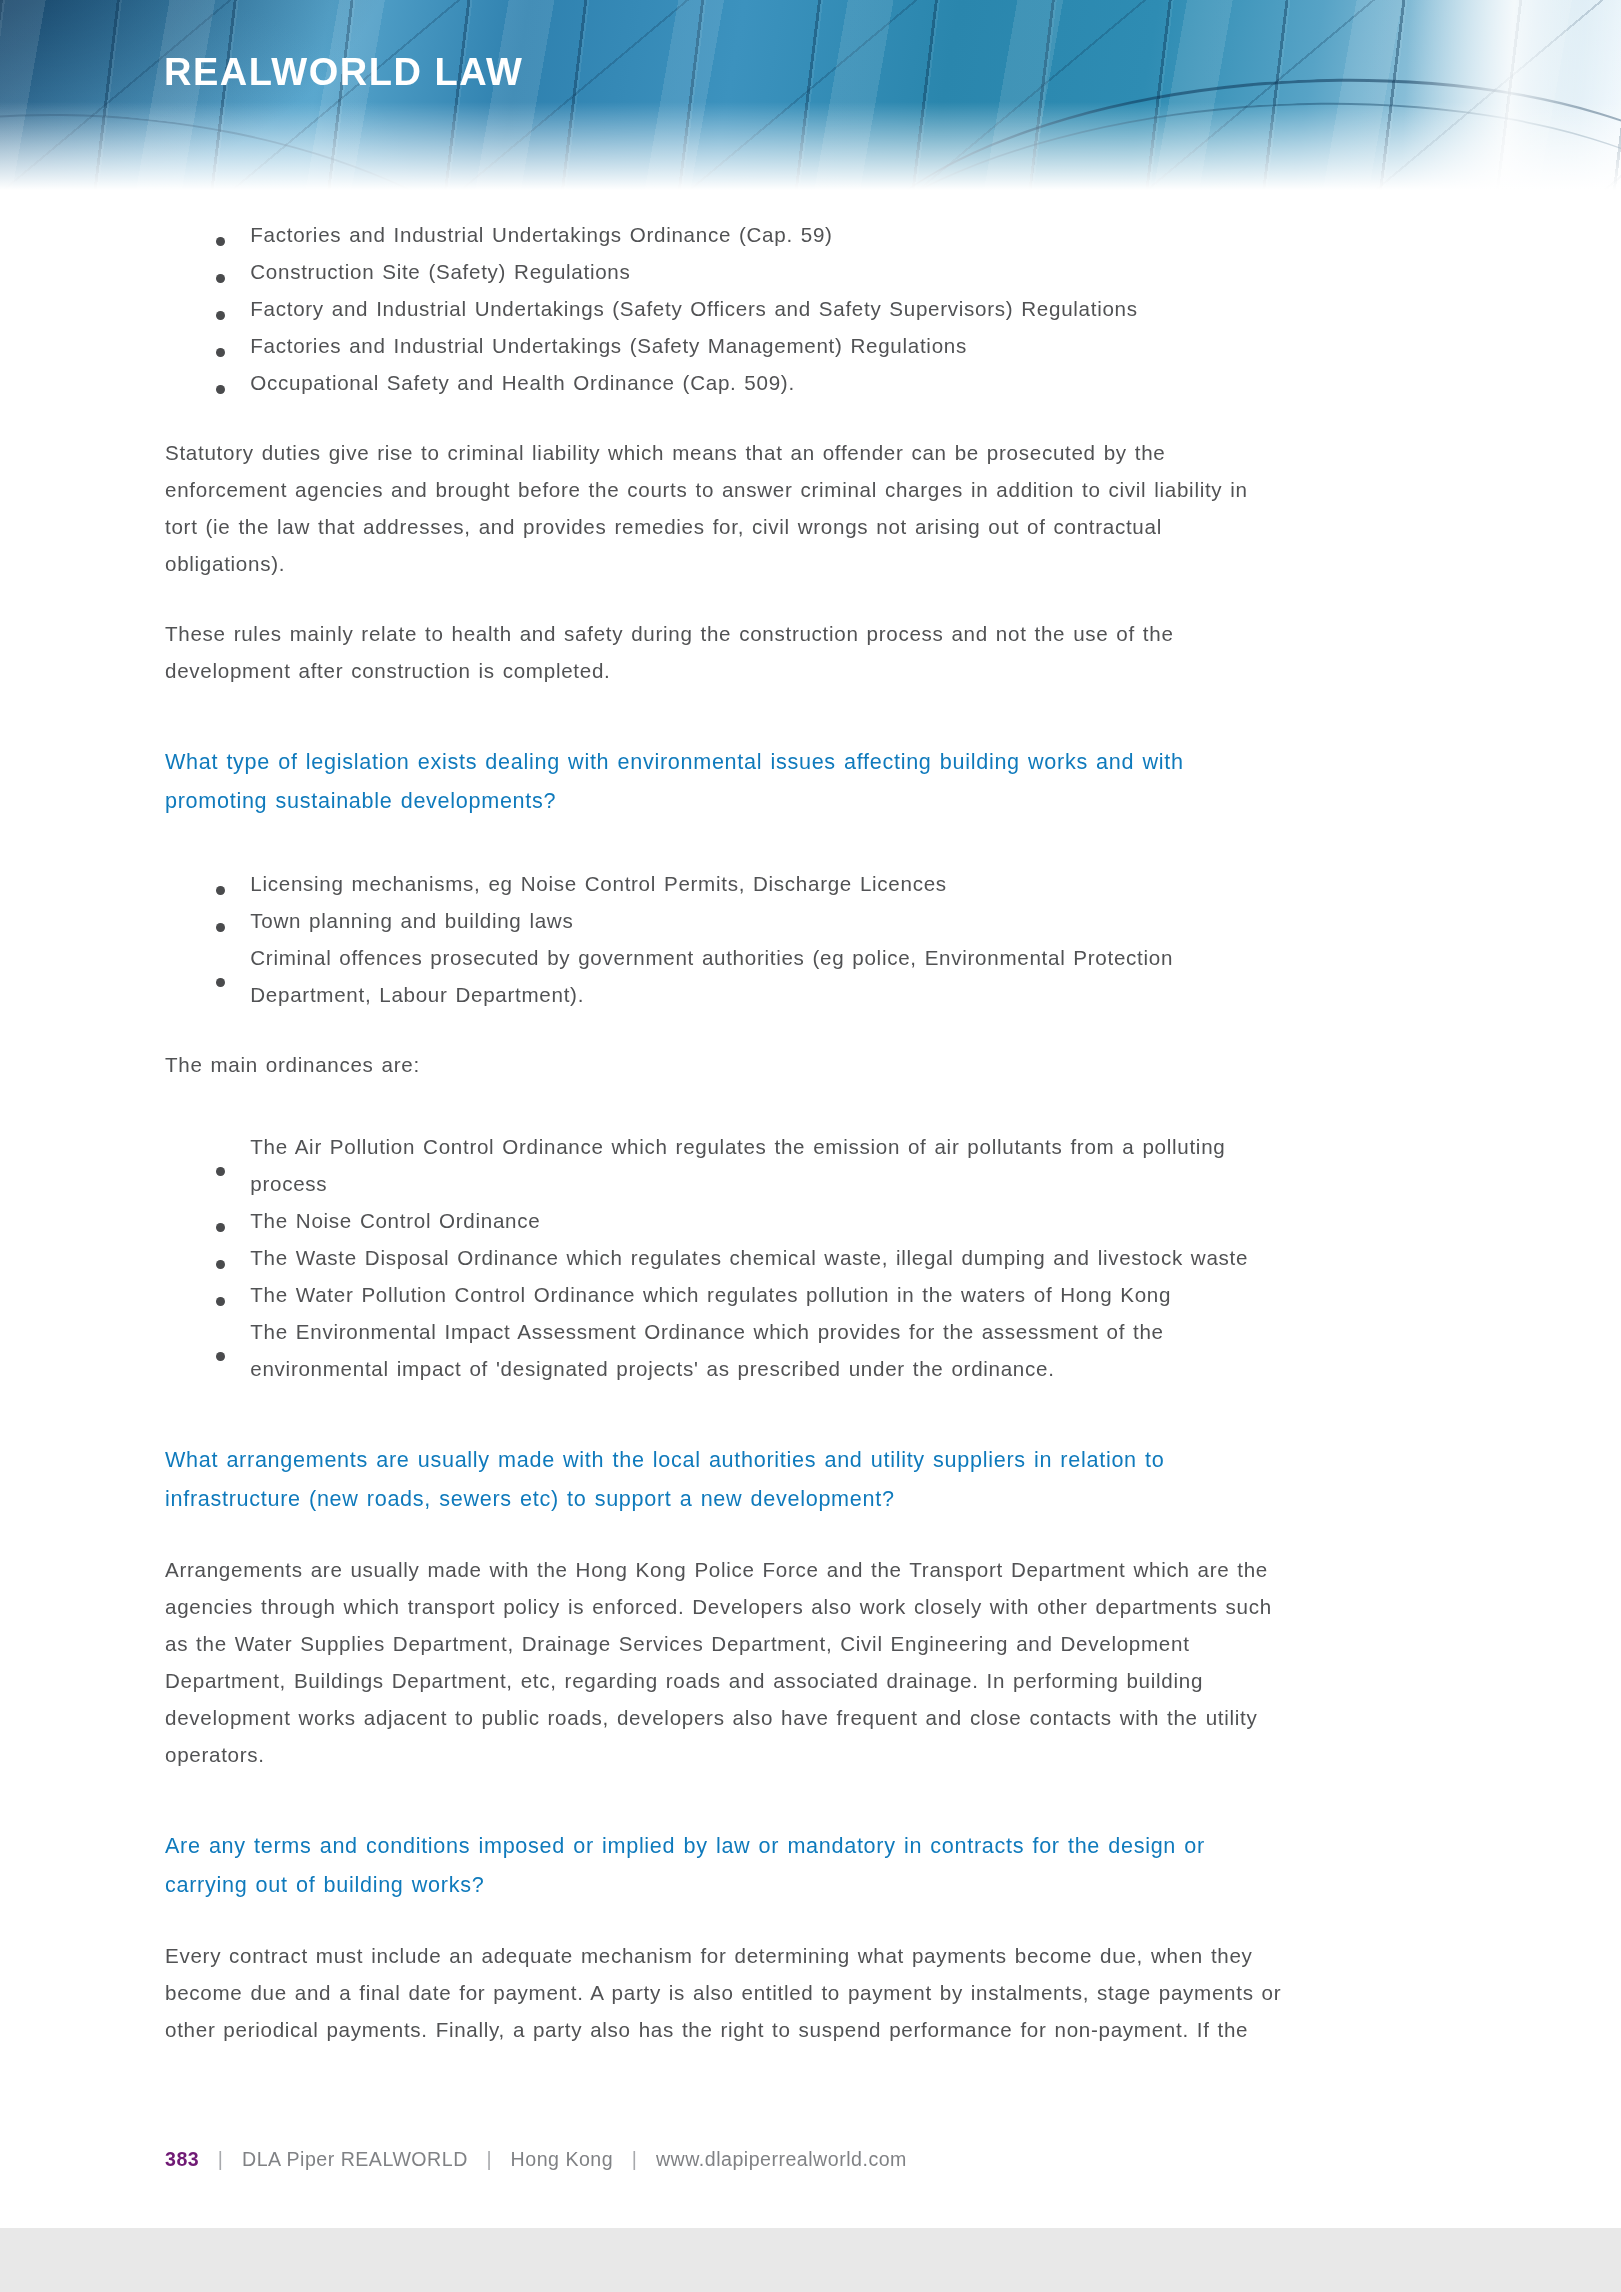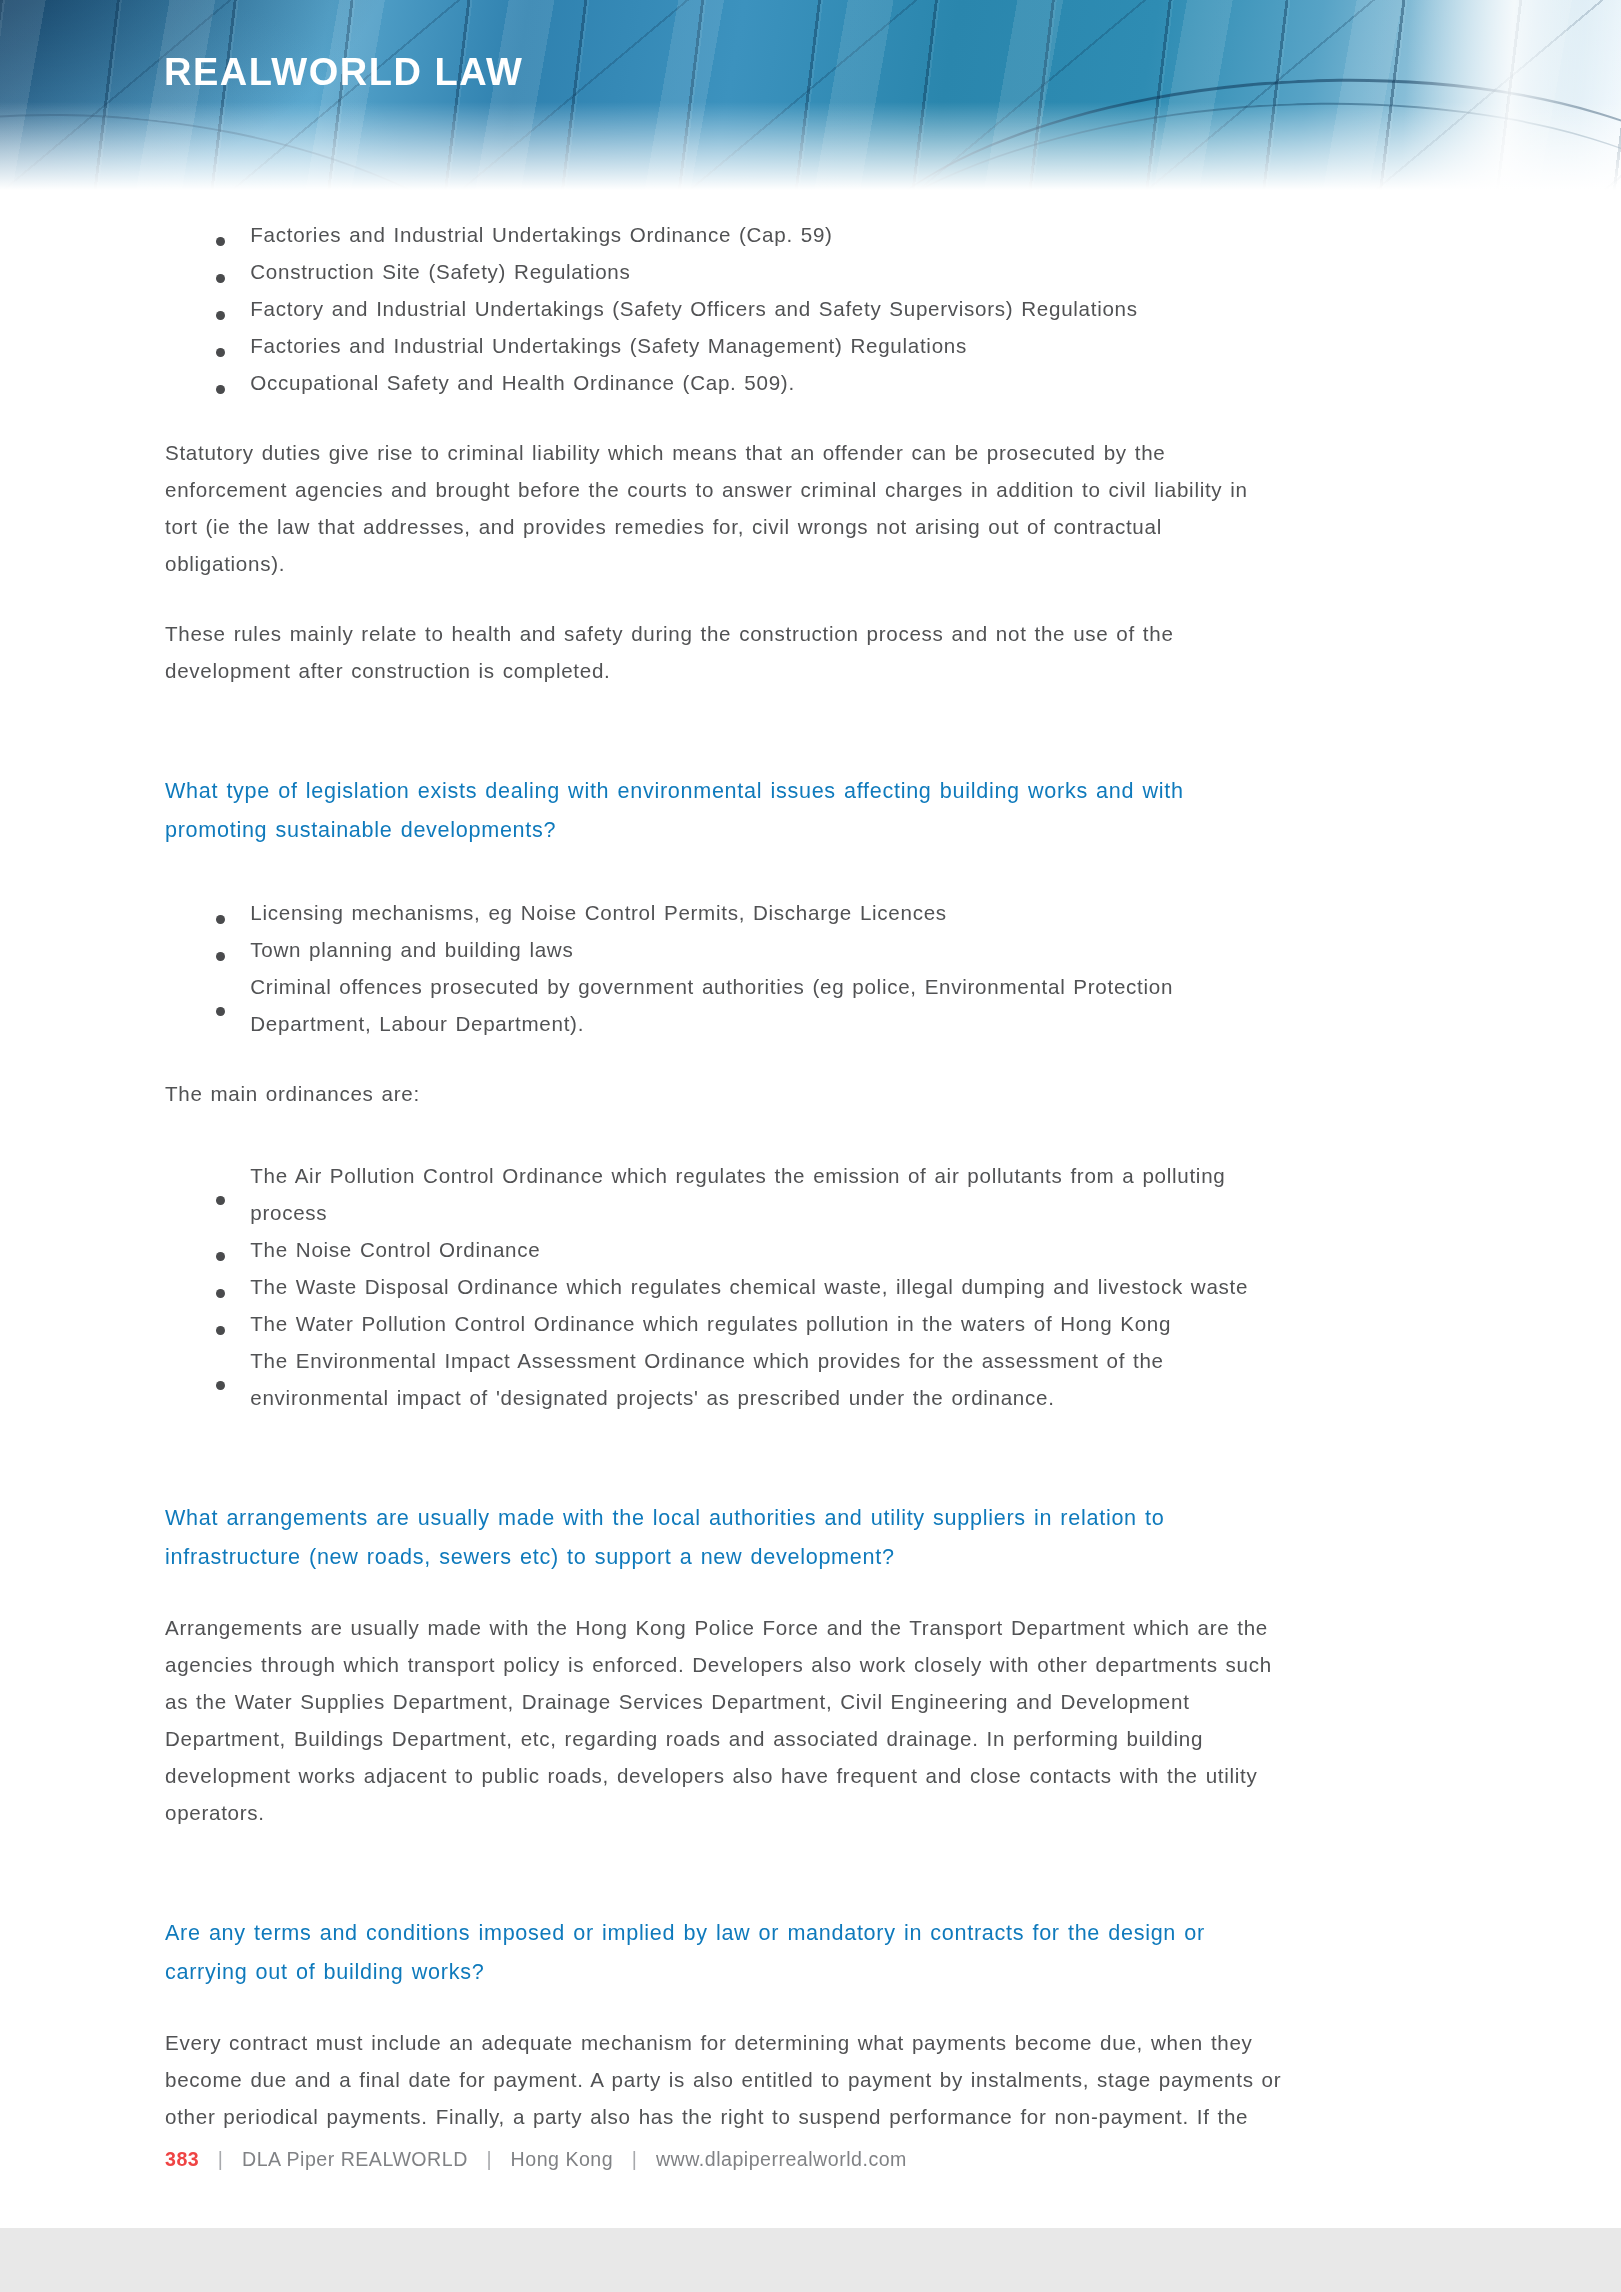--- a/index.html
+++ b/index.html
@@ -110,39 +110,39 @@
   .dot {
     flex: none;
     width: 8.8px; height: 8.8px;
     border-radius: 50%;
     background: #4a4b4d;
     margin: 13.7px 25.5px 0 51px;
   }
 
   .para { margin-top: 33px; }
   .q-heading {
-    margin-top: 82px;
+    margin-top: 53px;
     color: #0f7abc;
     font-size: 21.6px;
     line-height: 39px;
   }
 
   
   .footer {
     position: absolute;
     left: 165px; top: 2148px;
     font-size: 19.6px;
     color: #808285;
     letter-spacing: 0.5px;
     display: flex;
     align-items: baseline;
     gap: 18.6px;
     white-space: nowrap;
   }
-  .page-num { color: #ef4444; font-weight: bold; }
+  .page-num { color: #701a75; font-weight: bold; }
   .sep { color: #a7a9ac; }
   .site { color: #808285; text-decoration: none; }
 </style>
 </head>
 <body>
 
 <div class="page">
 
   <div class="header">
     <div class="header-bg"></div>

